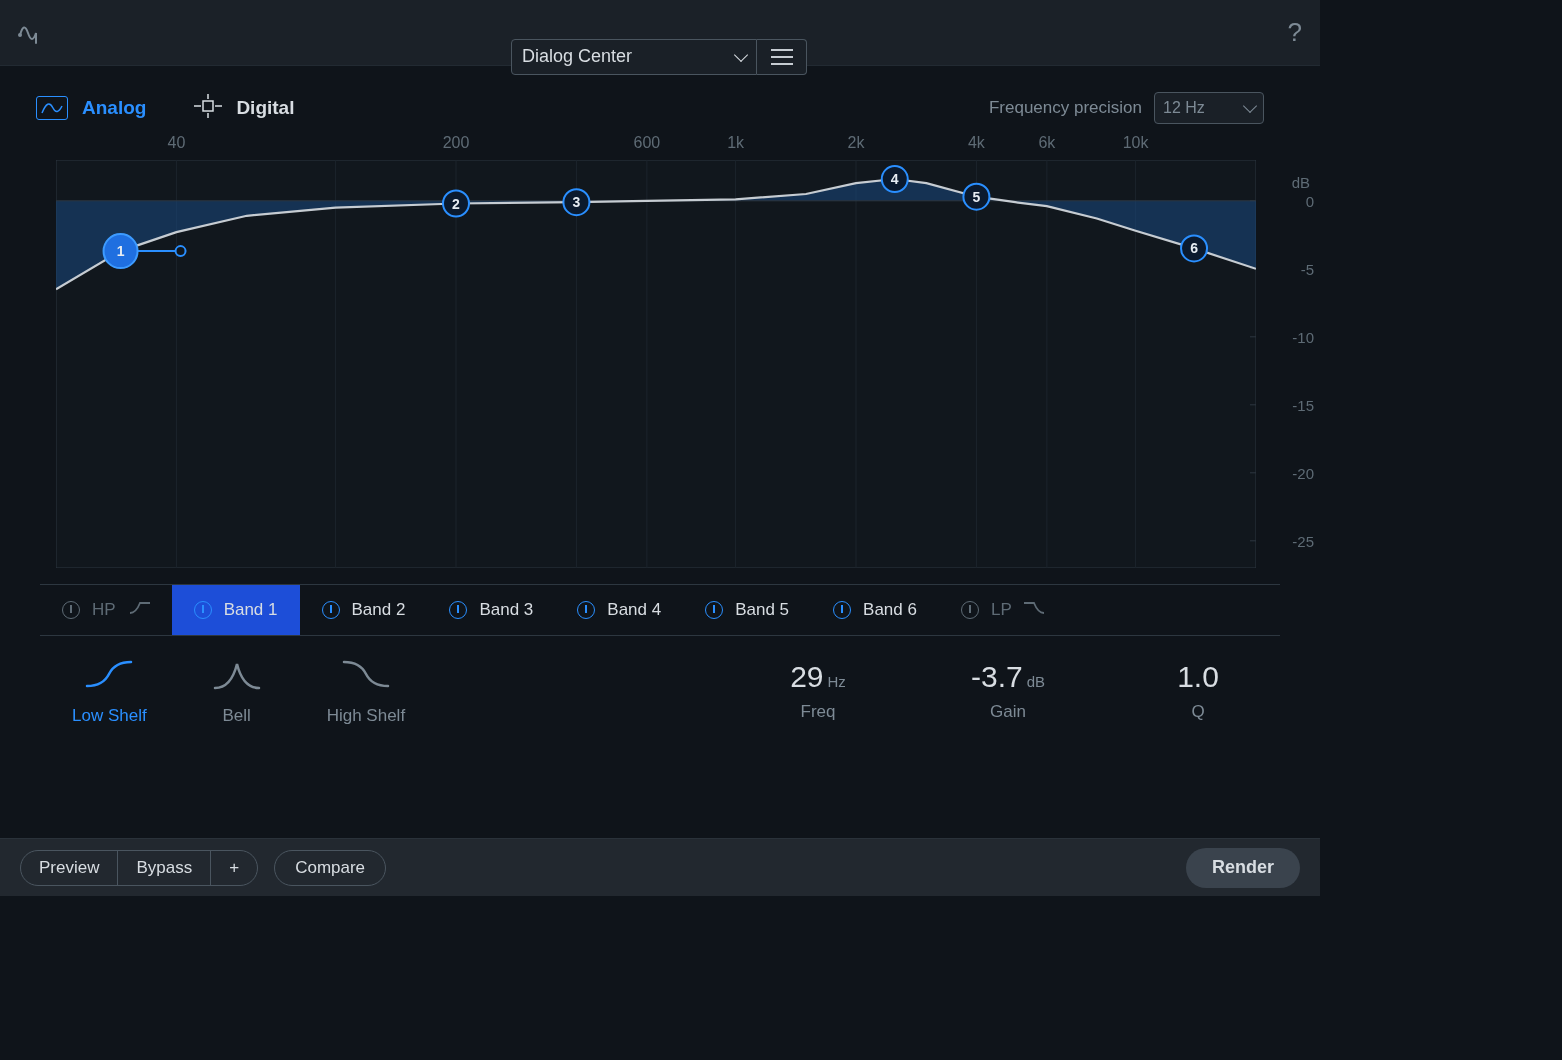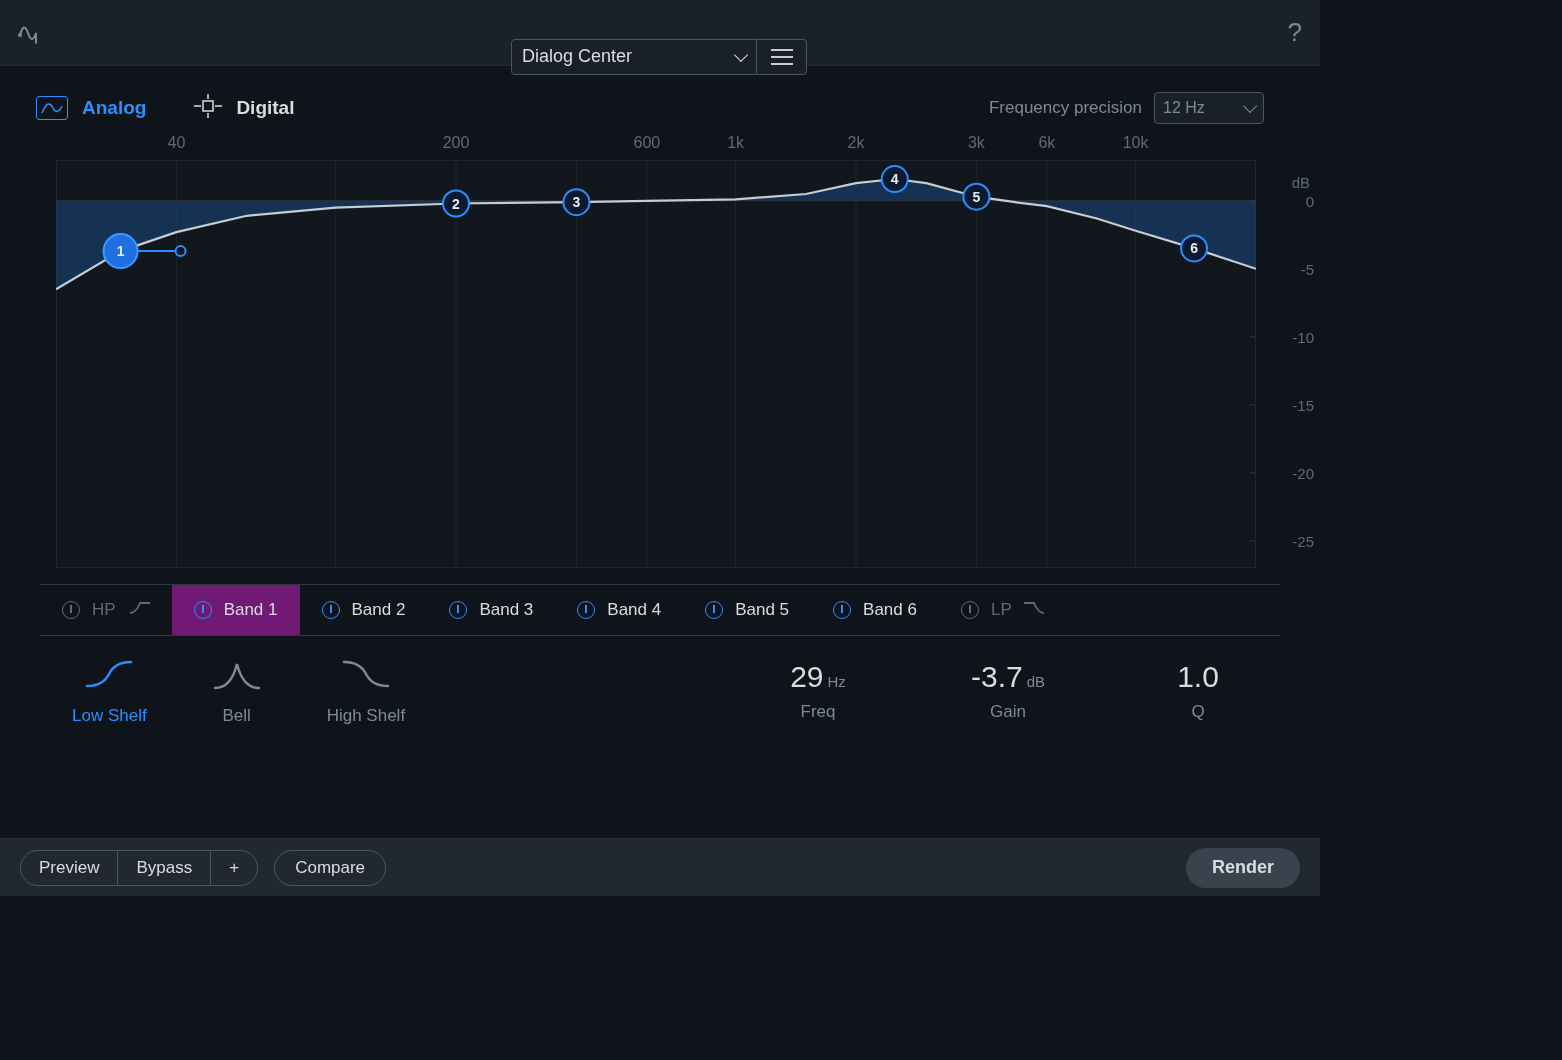--- a/index.html
+++ b/index.html
@@ -46,21 +46,21 @@
   .freq-ticks{display:flex;position:relative;height:36px;font-size:16px;color:var(--text-faint);}
   .freq-tick{position:absolute;top:10px;transform:translateX(-50%);}
   .chart{position:relative;height:408px;}
   .chart-svg{position:absolute;left:0;top:0;}
   .db-labels{position:absolute;right:-50px;top:0;height:100%;font-size:15px;color:var(--text-faint);}
   .db-label{position:absolute;right:0;transform:translateY(-50%);}
   .db-unit{position:absolute;right:-46px;top:14px;color:var(--text-faint);font-size:15px;}
   
   .band-tabs{margin:16px 40px 0 40px;border-top:1px solid var(--line);border-bottom:1px solid var(--line);display:flex;height:52px;align-items:stretch;}
   .band-tab{display:flex;align-items:center;gap:12px;padding:0 22px;cursor:pointer;font-size:17px;color:var(--text);position:relative;}
-  .band-tab.selected{background:#701a75;justify-content:center;}
+  .band-tab.selected{background:#1d4ed8;justify-content:center;}
   .band-tab.disabled{color:var(--text-faint);}
   .band-power{width:18px;height:18px;border:1.5px solid currentColor;border-radius:50%;display:flex;align-items:center;justify-content:center;}
   .band-power .tick{width:2px;height:8px;background:currentColor;margin-top:-2px;}
   .band-power.on{border-color:var(--accent);}
   .band-power.on .tick{background:var(--accent);}
   
   .filter-row{display:flex;padding:24px 72px 0 72px;align-items:flex-start;}
   .shapes{display:flex;gap:66px;}
   .shape{display:flex;flex-direction:column;align-items:center;gap:14px;cursor:pointer;color:var(--text-dim);}
   .shape.active{color:var(--accent);}
@@ -140,21 +140,21 @@
 
   <div class="chart-zone">
     <div class="freq-ticks" id="freq-ticks" style="width: 1200px;">
         <span class="freq-tick" style="left: 120.412px;">40</span>
         <span class="freq-tick" style="left: 295px; margin-top: 32px;">100</span>
         <span class="freq-tick" style="left: 400px;">200</span>
         <span class="freq-tick" style="left: 520.412px; margin-top: 36px;">400</span>
         <span class="freq-tick" style="left: 590.849px;">600</span>
         <span class="freq-tick" style="left: 679.588px;">1k</span>
         <span class="freq-tick" style="left: 800px;">2k</span>
-        <span class="freq-tick" style="left: 920.412px;">3k</span>
+        <span class="freq-tick" style="left: 920.412px;">4k</span>
         <span class="freq-tick" style="left: 990.849px;">6k</span>
         <span class="freq-tick" style="left: 1079.59px;">10k</span>
       </div>
     <div class="chart">
       <svg class="chart-svg" id="eq-svg" width="1200" height="408">
           <rect x="0" y="0" width="1200" height="408" fill="#11171d" stroke="#2d3740" stroke-width="1"></rect>
           <line x1="120.4119982655925" y1="0" x2="120.4119982655925" y2="408" stroke="#1c242c" stroke-width="1"></line>
           <line x1="279.5880017344075" y1="0" x2="279.5880017344075" y2="408" stroke="#1c242c" stroke-width="1"></line>
           <line x1="400" y1="0" x2="400" y2="408" stroke="#1c242c" stroke-width="1"></line>
           <line x1="520.4119982655925" y1="0" x2="520.4119982655925" y2="408" stroke="#1c242c" stroke-width="1"></line>

